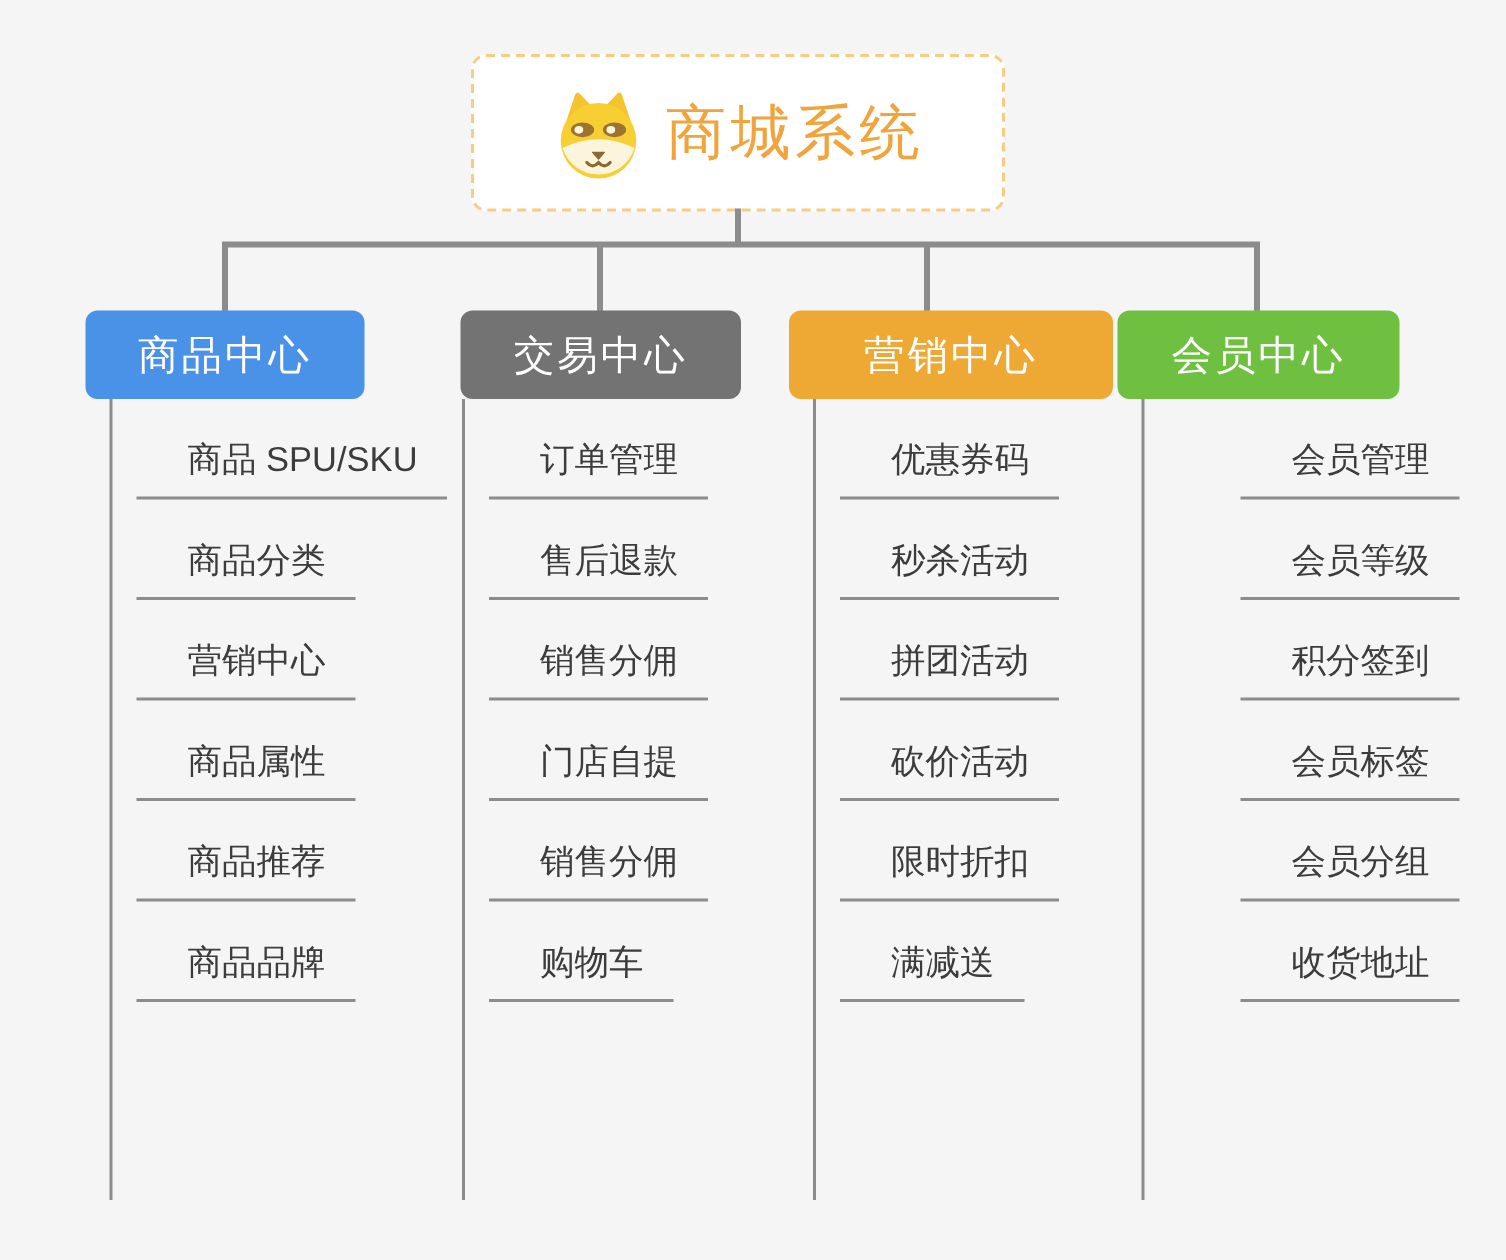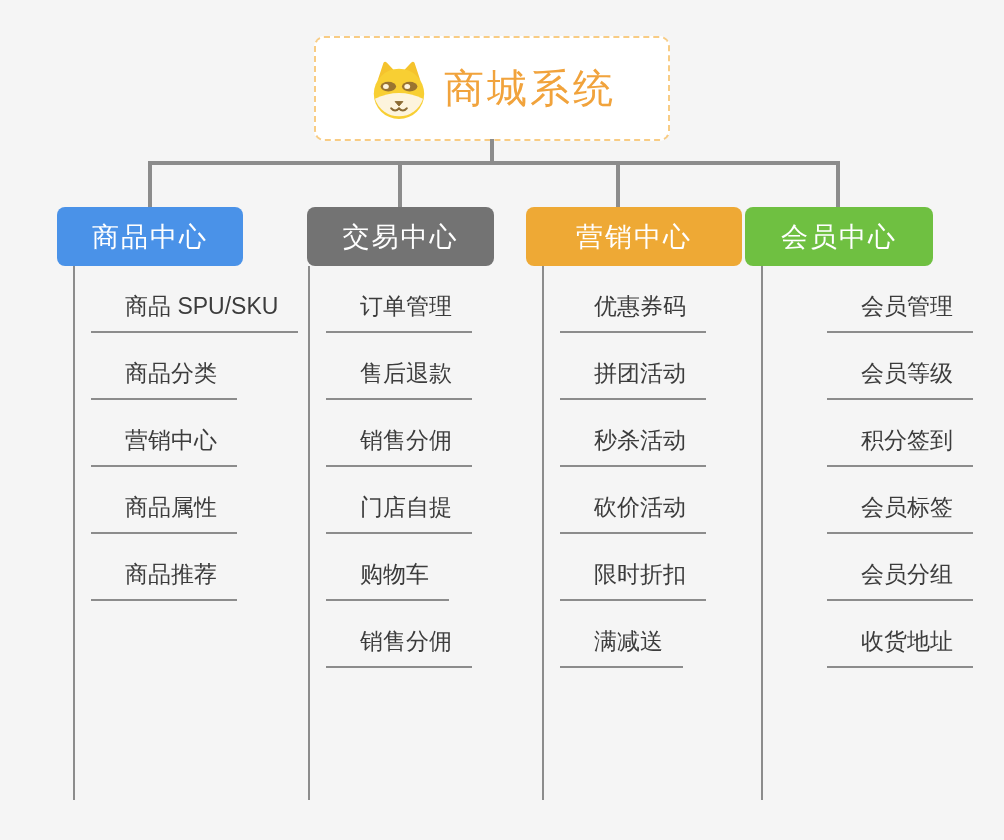--- a/index.html
+++ b/index.html
@@ -101,52 +101,55 @@
     </div>
   <div class="leaf">
       <span class="leaf-label">营销中心</span>
     </div>
   <div class="leaf">
       <span class="leaf-label">商品属性</span>
     </div>
   <div class="leaf">
       <span class="leaf-label">商品推荐</span>
     </div>
+  <div class="leaf">
+      <span class="leaf-label">商品品牌</span>
+    </div>
 </div>
 
 <div class="leaf-list c1">
   <div class="leaf">
       <span class="leaf-label">订单管理</span>
     </div>
   <div class="leaf">
       <span class="leaf-label">售后退款</span>
     </div>
   <div class="leaf">
       <span class="leaf-label">销售分佣</span>
     </div>
   <div class="leaf">
       <span class="leaf-label">门店自提</span>
     </div>
   <div class="leaf">
-      <span class="leaf-label">购物车</span>
+      <span class="leaf-label">销售分佣</span>
     </div>
   <div class="leaf">
-      <span class="leaf-label">销售分佣</span>
+      <span class="leaf-label">购物车</span>
     </div>
 </div>
 
 <div class="leaf-list c2">
   <div class="leaf">
       <span class="leaf-label">优惠券码</span>
     </div>
   <div class="leaf">
-      <span class="leaf-label">拼团活动</span>
+      <span class="leaf-label">秒杀活动</span>
     </div>
   <div class="leaf">
-      <span class="leaf-label">秒杀活动</span>
+      <span class="leaf-label">拼团活动</span>
     </div>
   <div class="leaf">
       <span class="leaf-label">砍价活动</span>
     </div>
   <div class="leaf">
       <span class="leaf-label">限时折扣</span>
     </div>
   <div class="leaf">
       <span class="leaf-label">满减送</span>
     </div>

